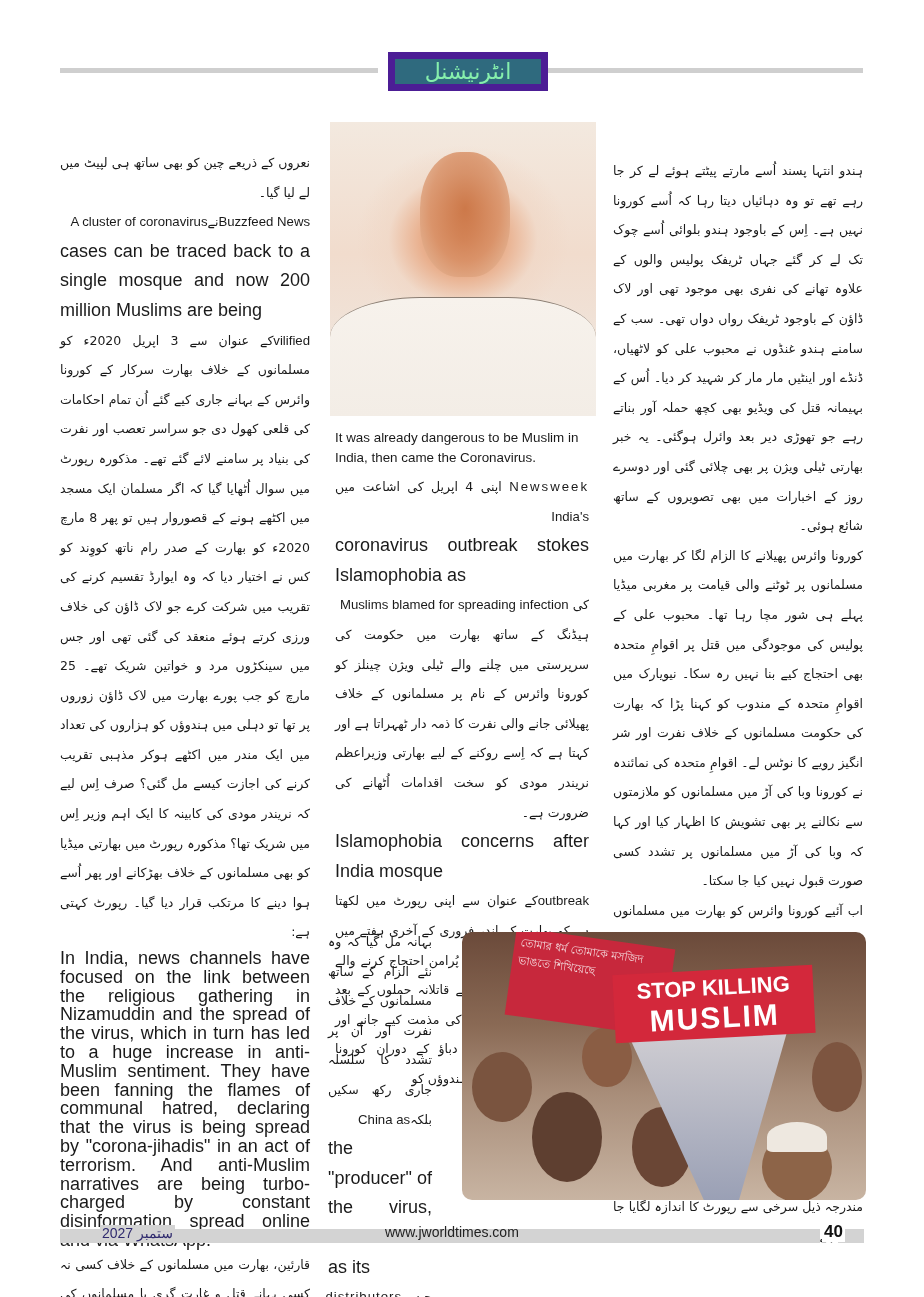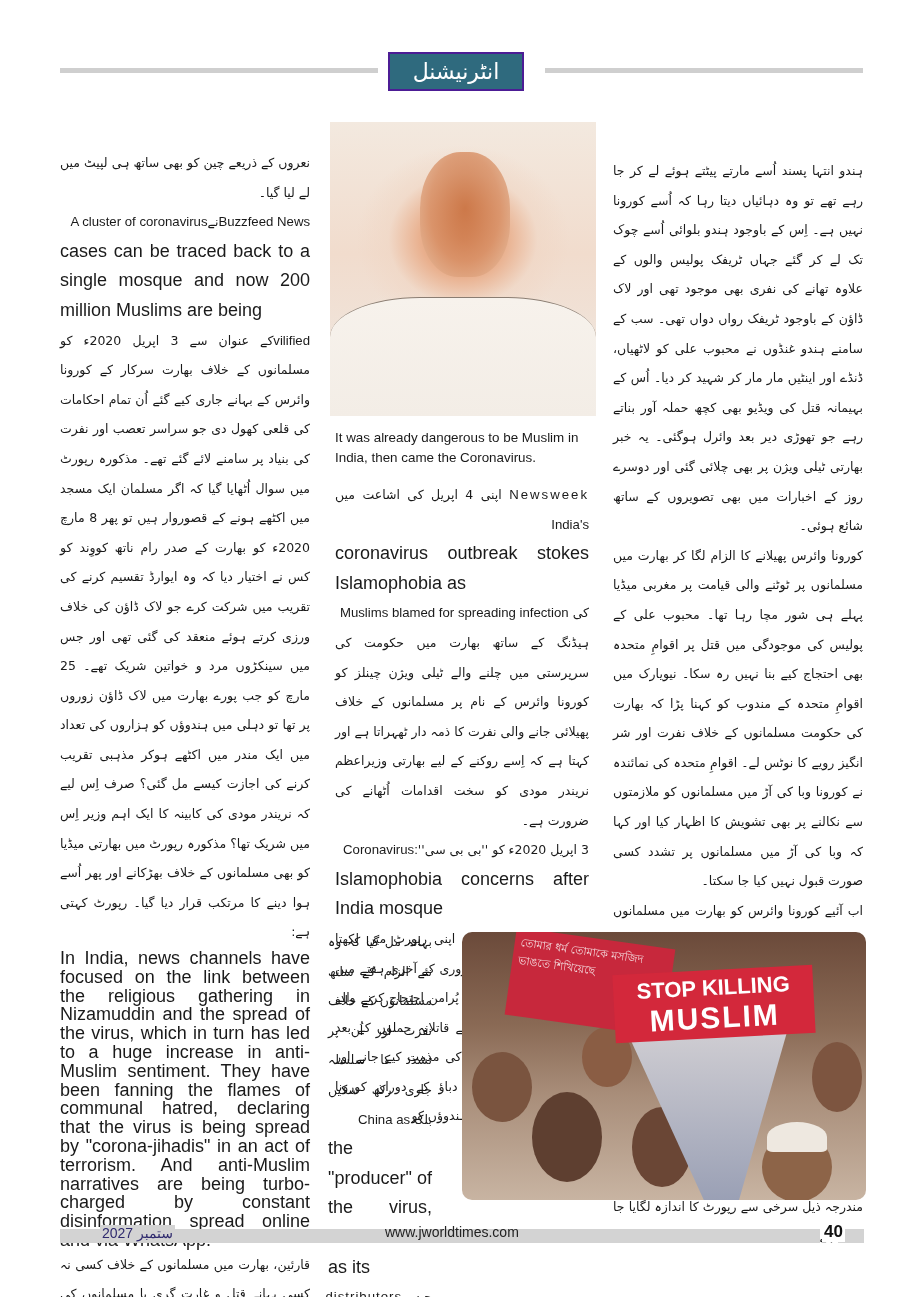--- a/index.html
+++ b/index.html
@@ -1,21 +1,21 @@
 <!DOCTYPE html>
 <html><head>
 <meta charset="utf-8">
 <style>
   html,body{margin:0;padding:0;background:#fff;}
   body{width:924px;height:1297px;position:relative;overflow:hidden;font-family:"DejaVu Sans",sans-serif;color:#1a1a1a;}
   .hdr-line{position:absolute;top:68px;height:5px;background:#cfcfcf;}
   .hdr-line.l{left:60px;width:318px;}
   .hdr-line.r{left:545px;width:318px;}
-  .section-tag{position:absolute;left:388px;top:52px;width:136px;height:39px;background:#2f6a7e;color:#ffffff;
-    display:flex;align-items:center;justify-content:center;font-size:22px;direction:rtl;border:2px solid #4c1d95;box-sizing:border-box;}
+  .section-tag{position:absolute;left:388px;top:52px;width:160px;height:39px;background:#2f6a7e;color:#86efac;
+    display:flex;align-items:center;justify-content:center;font-size:22px;direction:rtl;border:7px solid #4c1d95;box-sizing:border-box;}
   .col{position:absolute;box-sizing:border-box;}
   .ur{direction:rtl;text-align:justify;font-family:"DejaVu Sans",sans-serif;font-size:12.5px;line-height:29.6px;margin:0;}
   .en{direction:ltr;text-align:justify;font-family:"Liberation Sans",sans-serif;font-size:18px;line-height:18.8px;margin:0;}
   .en.spaced{line-height:29.6px;}
   .mixed{direction:rtl;text-align:justify;font-size:12.5px;line-height:29.6px;margin:0;}
   .mixed .lt{direction:ltr;unicode-bidi:isolate;font-family:"Liberation Sans",sans-serif;font-size:13.2px;}
   .col1{left:60px;top:148px;width:250px;}
   .col2{left:335px;top:428px;width:254px;}
   .col2b{left:328px;top:927px;width:104px;}
   .col3{left:613px;top:156px;width:250px;}
@@ -65,32 +65,29 @@
   <p class="en" style="margin-top:2px;">In India, news channels have focused on the link between the religious gathering in Nizamuddin and the spread of the virus, which in turn has led to a huge increase in anti-Muslim sentiment. They have been fanning the flames of communal hatred, declaring that the virus is being spread by "corona-jihadis" in an act of terrorism. And anti-Muslim narratives are being turbo-charged by constant disinformation spread online and via WhatsApp.</p>
   <p class="ur">قارئین، بھارت میں مسلمانوں کے خلاف کسی نہ کسی بہانے قتل و غارت گری یا مسلمانوں کی نسل کشی کے لیے برپا کیے جانے والے فسادات نئی بات نہیں لیکن ہندو انتہا پسندوں کے اقتدار میں آنے کے بعد اس طرح کے واقعات میں نہ صرف تیزی آگئی ہے بلکہ بھارت کے حکمران، ملٹری و سول بیوروکریسی، خفیہ ادارے اور ہندو انتہا پسندوں کے مسلمانوں کے خلاف باہمی اتحاد نے صورت حال کو اِس سطح پر پہنچا دیا ہے کہ یہ کسی بھی وقت ایک بڑے انسانی المیے کا سبب بن سکتا ہے۔</p>
 </div>
 
 <div class="img-portrait">
   <div class="portrait-head"></div>
   <div class="portrait-body"></div>
 </div>
 
 <div class="col col2">
-  <p class="en" style="font-size:13.4px;line-height:20px;text-align:left;margin-bottom:12px;">It was already dangerous to be Muslim in India, then came the Coronavirus.</p>
+  <p class="en" style="font-size:13.4px;line-height:20px;text-align:left;margin-bottom:4px;">It was already dangerous to be Muslim in India, then came the Coronavirus.</p>
   <p class="mixed">
     <span class="lt" style="letter-spacing:2px;">Newsweek</span> <span>اپنی 4 اپریل کی اشاعت میں</span> <span class="lt">India's</span>
   </p>
   <p class="en spaced">coronavirus outbreak stokes Islamophobia as</p>
   <p class="mixed">
     <span>کی</span> <span class="lt">Muslims blamed for spreading infection</span>
   </p>
   <p class="ur">ہیڈنگ کے ساتھ بھارت میں حکومت کی سرپرستی میں چلنے والے ٹیلی ویژن چینلز کو کورونا وائرس کے نام پر مسلمانوں کے خلاف پھیلائی جانے والی نفرت کا ذمہ دار ٹھہراتا ہے اور کہتا ہے کہ اِسے روکنے کے لیے بھارتی وزیراعظم نریندر مودی کو سخت اقدامات اُٹھانے کی ضرورت ہے۔</p>
-  <p class="mixed">
-    <span>3 اپریل 2020ء کو ''بی بی سی''</span><span class="lt">Coronavirus:</span>
-  </p>
   <p class="en spaced">Islamophobia concerns after India mosque</p>
   <p class="mixed">
     <span class="lt">outbreak</span><span>کے عنوان سے اپنی رپورٹ میں لکھتا ہے کہ بھارت کے اندر فروری کے آخری ہفتے میں شہریت قانون کے خلاف پُرامن احتجاج کرنے والے مسلمانوں پر ہندوؤں کے قاتلانہ حملوں کے بعد دنیا بھر میں اِس اقدام کی مذمت کیے جانے اور بھارت پر بڑھتے ہوئے دباؤ کے دوران کورونا وائرس کی صورت میں ہندوؤں کو</span>
   </p>
 </div>
 <div class="col col2b">
   <p class="mixed">
     <span>بہانہ مل گیا کہ وہ نئے الزام کے ساتھ مسلمانوں کے خلاف نفرت اور اُن پر تشدد کا سلسلہ جاری رکھ سکیں بلکہ</span><span class="lt">China as</span>
   </p>
   <p class="en spaced">the "producer" of the virus, and Muslims as its</p>

